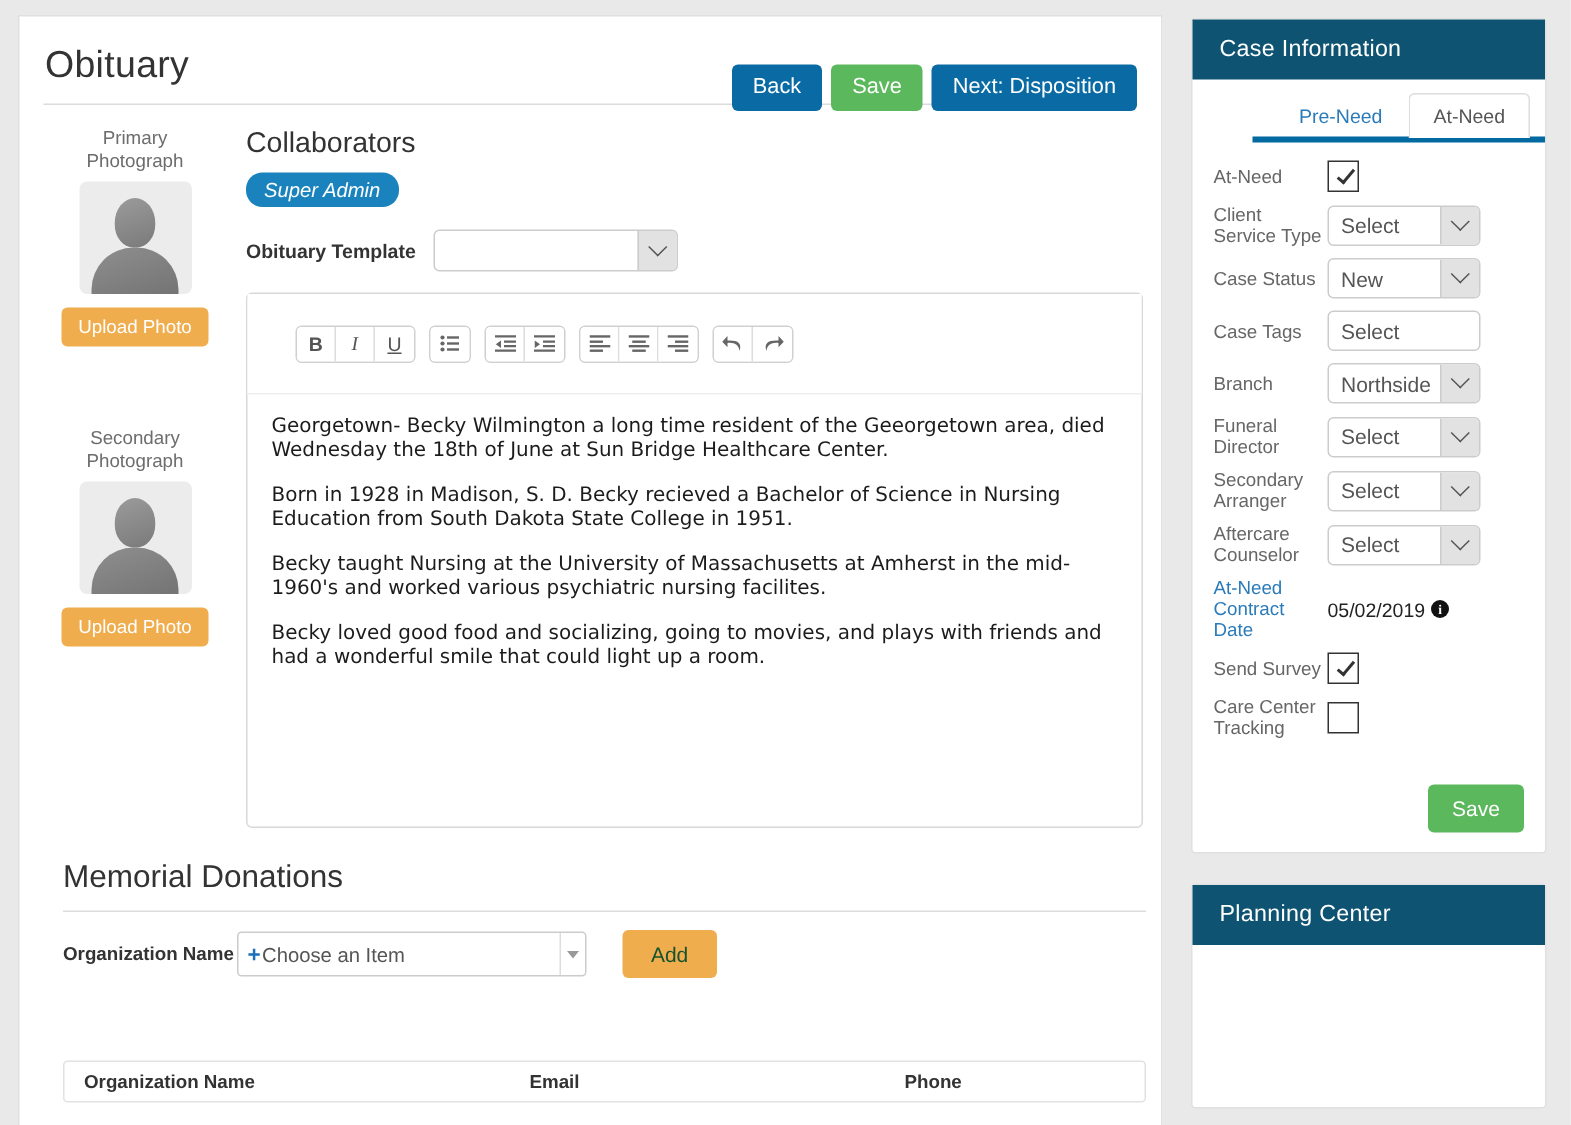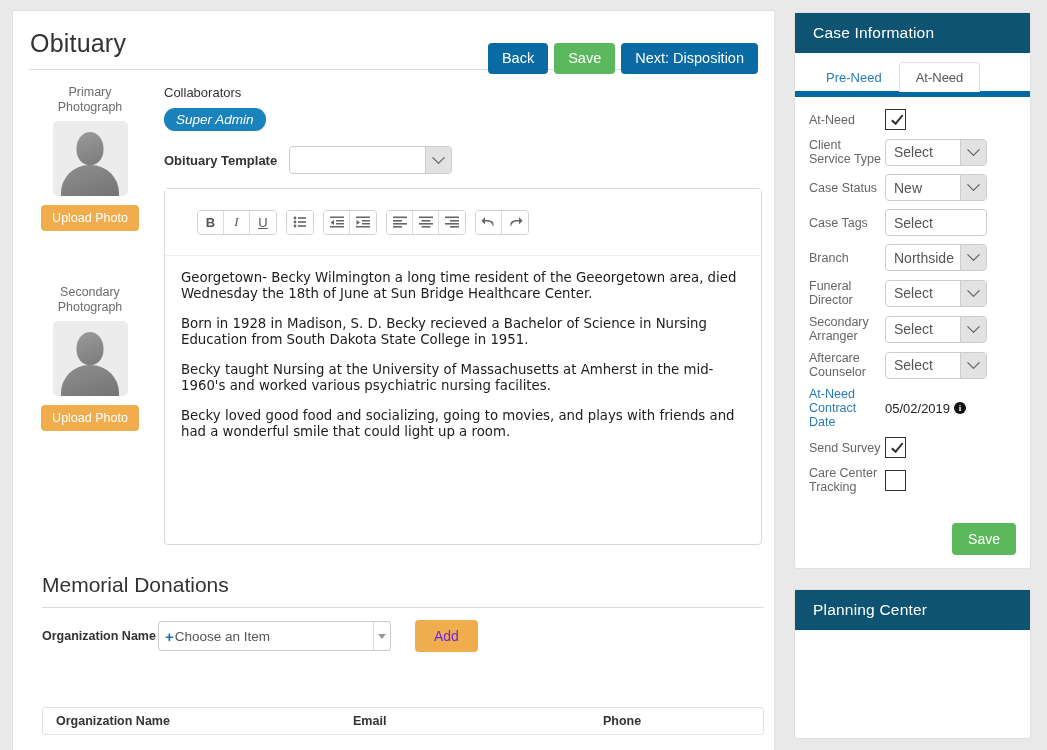--- a/index.html
+++ b/index.html
@@ -60,21 +60,21 @@
   .upload-btn {
     display: block; margin: 9px auto 0; width: 98px;
     background: #f0ad4e; color: #fff; border: none; border-radius: 4px;
     font-size: 12.5px; padding: 6px 0; cursor: pointer;
     font-family: "Liberation Sans", sans-serif;
   }
   .photo-col.secondary { top: 274px; }
 
   
   .content-col { position: absolute; left: 151px; top: 74px; width: 600px; }
-  .section-head { font-size: 13px; color: #333; font-weight: 400; }
+  .section-head { font-size: 19px; color: #333; font-weight: 400; }
   .badge {
     display: inline-block; background: #1a83bd; color: #fff;
     border-radius: 11px; padding: 4px 12px; font-size: 13.5px; margin-top: 8px; font-style: italic;
   }
 
   .field-row { display: flex; align-items: center; margin-top: 15px; }
   .field-label-bold { font-size: 13px; color: #333; font-weight: bold; margin-right: 6px; }
 
   .select-box {
     display: flex; align-items: center; height: 28px;
@@ -126,42 +126,42 @@
   }
   .combo .plus { color: #1a6fbb; font-weight: bold; font-size: 15px; padding-left: 6px; }
   .combo .combo-val { flex: 1; font-size: 13.5px; color: #555; padding-left: 1px; }
   .combo .combo-arrow {
     width: 17px; border-left: 1px solid #ddd; height: 100%;
     display: flex; align-items: center; justify-content: center;
   }
   .caret-sm { width: 0; height: 0; border-left: 4px solid transparent; border-right: 4px solid transparent;
               border-top: 5px solid #999; }
   .add-btn {
-    background: #f0ad4e; color: #6d28d9; border: none; border-radius: 4px;
+    background: #f0ad4e; color: #14532d; border: none; border-radius: 4px;
     font-size: 14px; padding: 8px 19px; margin-left: 24px; cursor: pointer;
     font-family: "Liberation Sans", sans-serif;
   }
   .don-table {
     margin-top: 55px; width: 722px; border: 1px solid #e2e2e2; border-radius: 3px;
     background: #fff; display: flex; height: 28px; align-items: center;
   }
   .don-th { font-size: 12.5px; font-weight: bold; color: #333; }
 
   
   .panel {
     position: absolute; background: #fff; border: 1px solid #e0e0e0; border-radius: 3px;
   }
   .panel-head {
     background: #0e5472; color: #fff; font-size: 15.5px; font-weight: 400;
     padding: 11px 0 11px 18px; letter-spacing: .2px;
   }
   #case-panel { left: 794px; top: 12px; width: 237px; height: 557px; }
   #planning-panel { left: 794px; top: 589px; width: 237px; height: 150px; }
 
-  .tabs { display: flex; padding: 9px 0 0 14px; border-bottom: 6px solid #0369a1; }
+  .tabs { display: flex; padding: 9px 0 0 14px; border-bottom: 4px solid #0369a1; margin-left: 40px; }
   .tab {
     font-size: 13px; color: #2b7bb9; padding: 7px 16px 6px; cursor: pointer;
     border: 1px solid transparent; border-radius: 4px 4px 0 0; margin-bottom: -1px;
   }
   .tab.active {
     color: #555; background: #fff; border-color: #ddd; border-bottom-color: #fff;
   }
 
   .ci-body { padding: 12px 0 0 0; }
   .ci-row { display: flex; align-items: center; margin-bottom: 8px; padding-left: 14px; }

